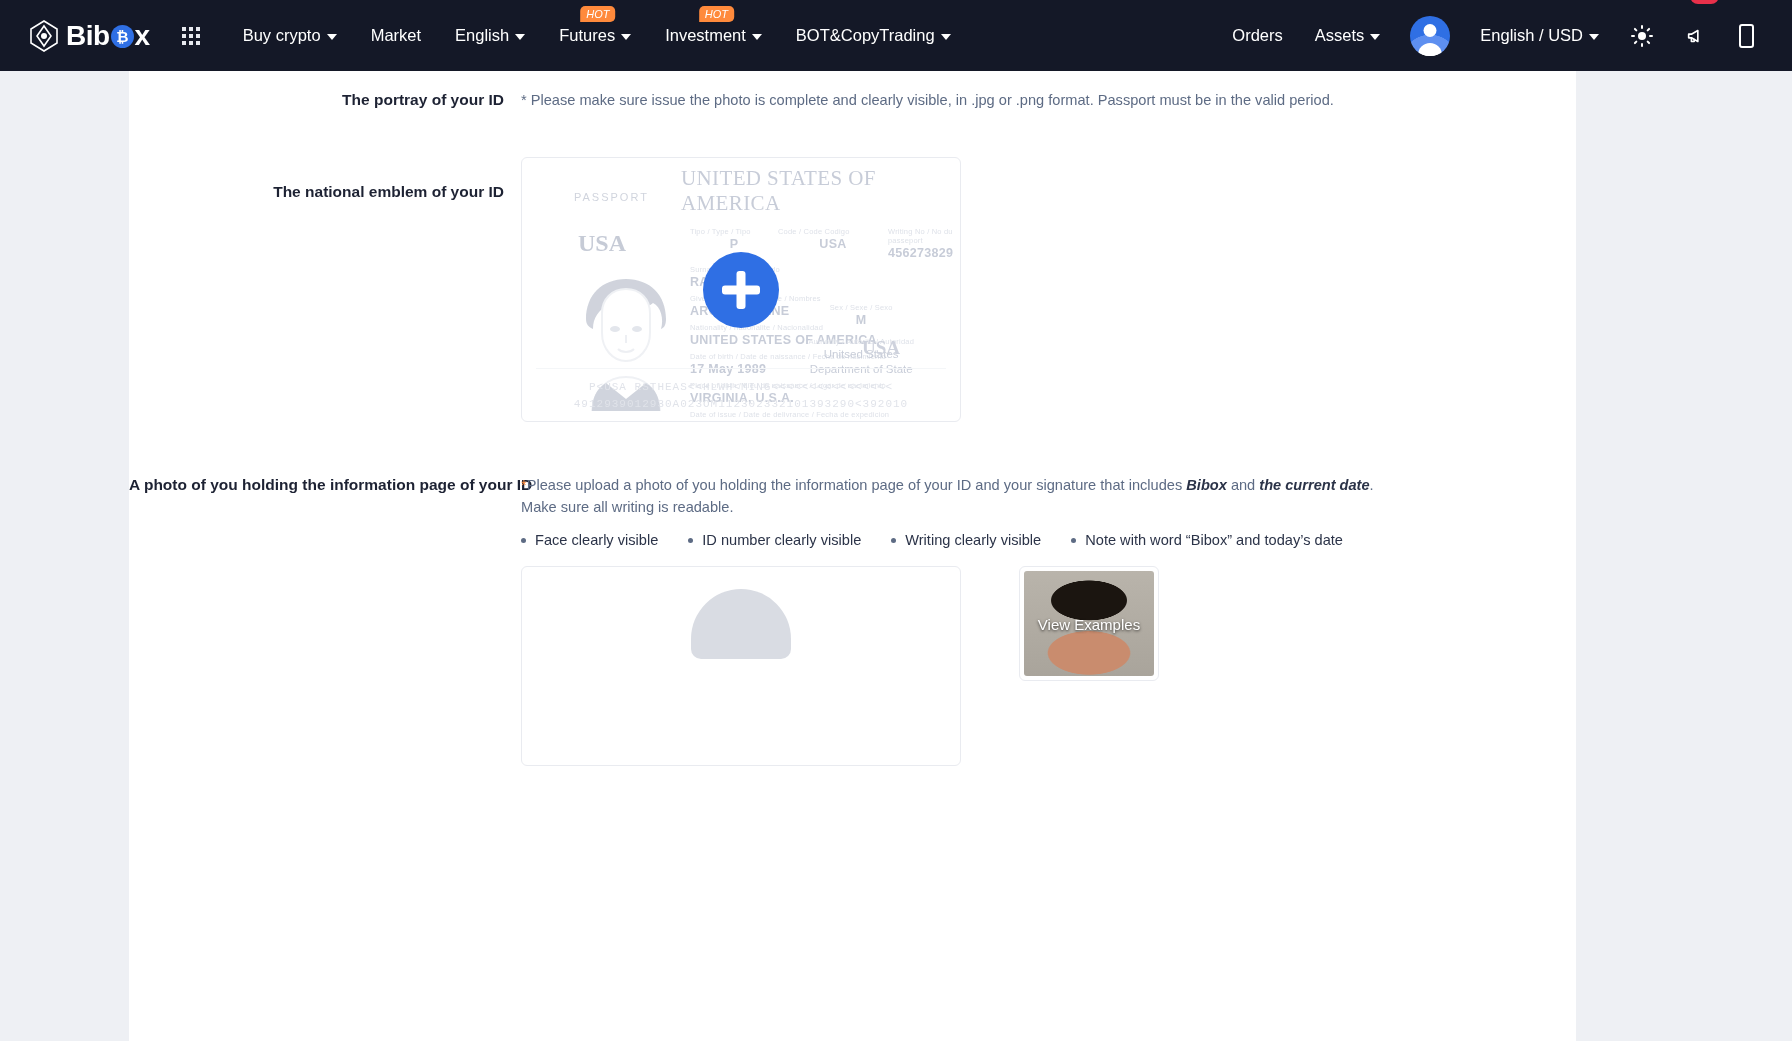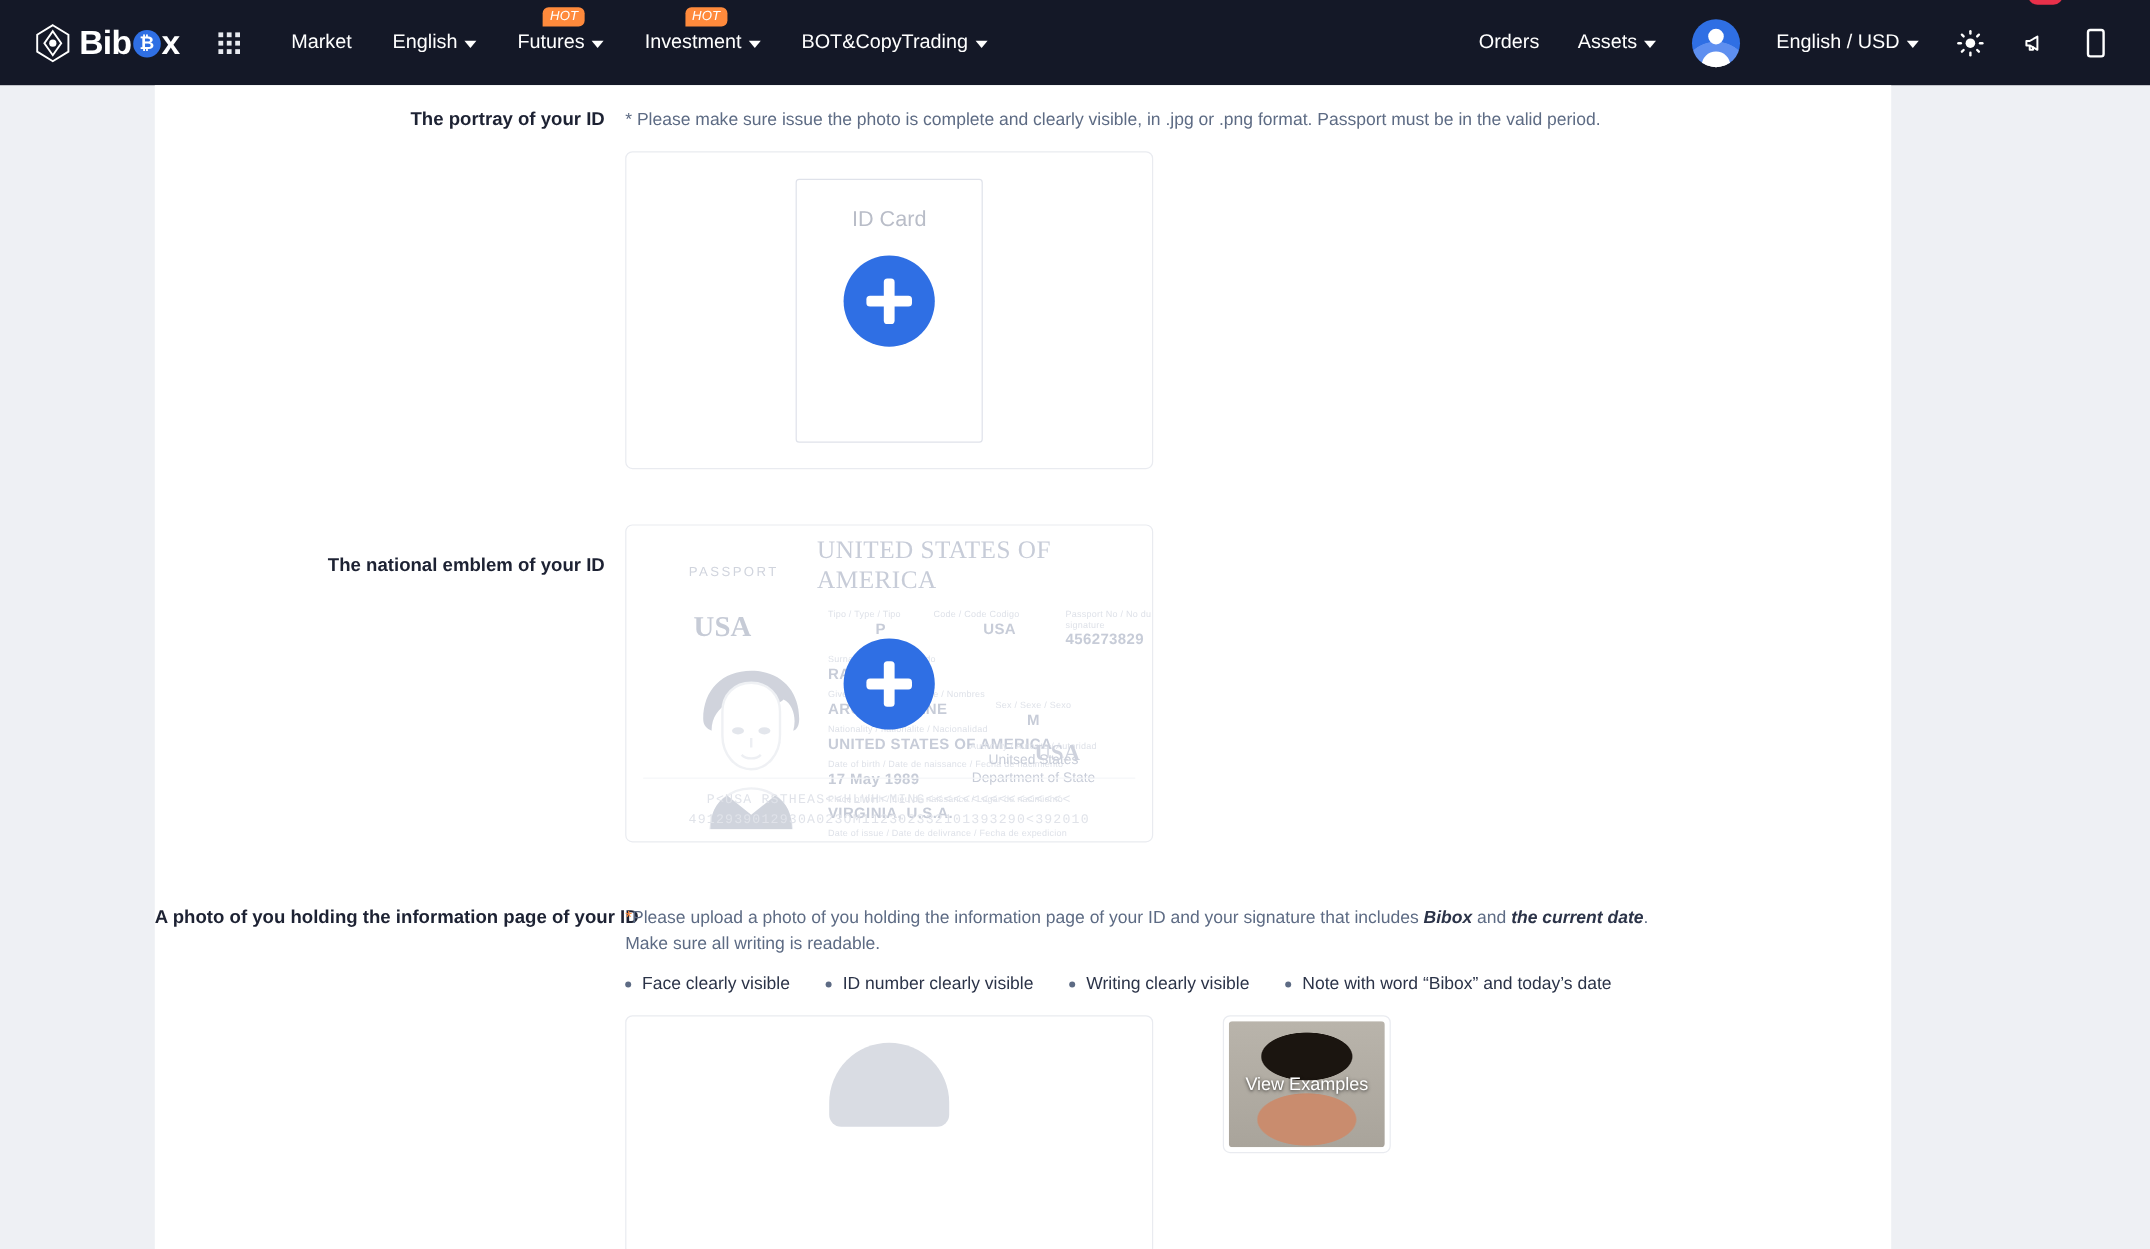--- a/index.html
+++ b/index.html
@@ -217,20 +217,24 @@
       <i></i>
       <i></i>
       <i></i>
       <i></i>
       <i></i>
       <i></i>
   </div>
 
   <div class="nav-links">
     <div class="nav-item">
+      <span>Buy crypto</span>
+      <span class="caret"></span>
+    </div>
+    <div class="nav-item">
       <span>Market</span>
     </div>
     <div class="nav-item">
       <span>English</span>
       <span class="caret"></span>
     </div>
     <div class="nav-item">
       <span class="hot-badge">HOT</span>
       <span>Futures</span>
       <span class="caret"></span>
@@ -284,26 +288,20 @@
     </div>
   </div>
 </div>
 
 <div class="page">
 
   <div class="row" style="padding-top:18px;">
     <div class="row-label">The portray of your ID</div>
     <div class="row-body">
       <p class="hint">* Please make sure issue the photo is complete and clearly visible, in .jpg or .png format. Passport must be in the valid period.</p>
-      <div class="upload-box" style="margin-top:15px;">
-        <div class="idcard-outline">
-          <div class="idcard-label">ID Card</div>
-          <div class="plus-btn"></div>
-        </div>
-      </div>
     </div>
   </div>
 
   <div class="row" style="padding-top:46px;">
     <div class="row-label" style="padding-top:26px;">The national emblem of your ID</div>
     <div class="row-body">
       <div class="upload-box">
 
         <div class="passport">
           <div class="pp-head">
@@ -332,21 +330,21 @@
               <div class="pp-rowtop">
                 <div style="width:88px">
                   <div class="pp-micro">Tipo / Type / Tipo</div>
                   <div class="pp-val" style="text-align:center">P</div>
                 </div>
                 <div style="width:110px">
                   <div class="pp-micro">Code / Code Codigo</div>
                   <div class="pp-val" style="text-align:center">USA</div>
                 </div>
                 <div style="flex:1">
-                  <div class="pp-micro">Passport No / No du signature</div>
+                  <div class="pp-micro">Writing No / No du passeport</div>
                   <div class="pp-val" style="text-align:right;padding-right:18px">456273829</div>
                 </div>
               </div>
 
               <div class="pp-micro">Surname / Nom / Apellido</div>
               <div class="pp-val">RANDALL</div>
 
               <div class="pp-micro">Given Names / Nationalite / Nombres</div>
               <div class="pp-val">ARCHINE DANE</div>
 

